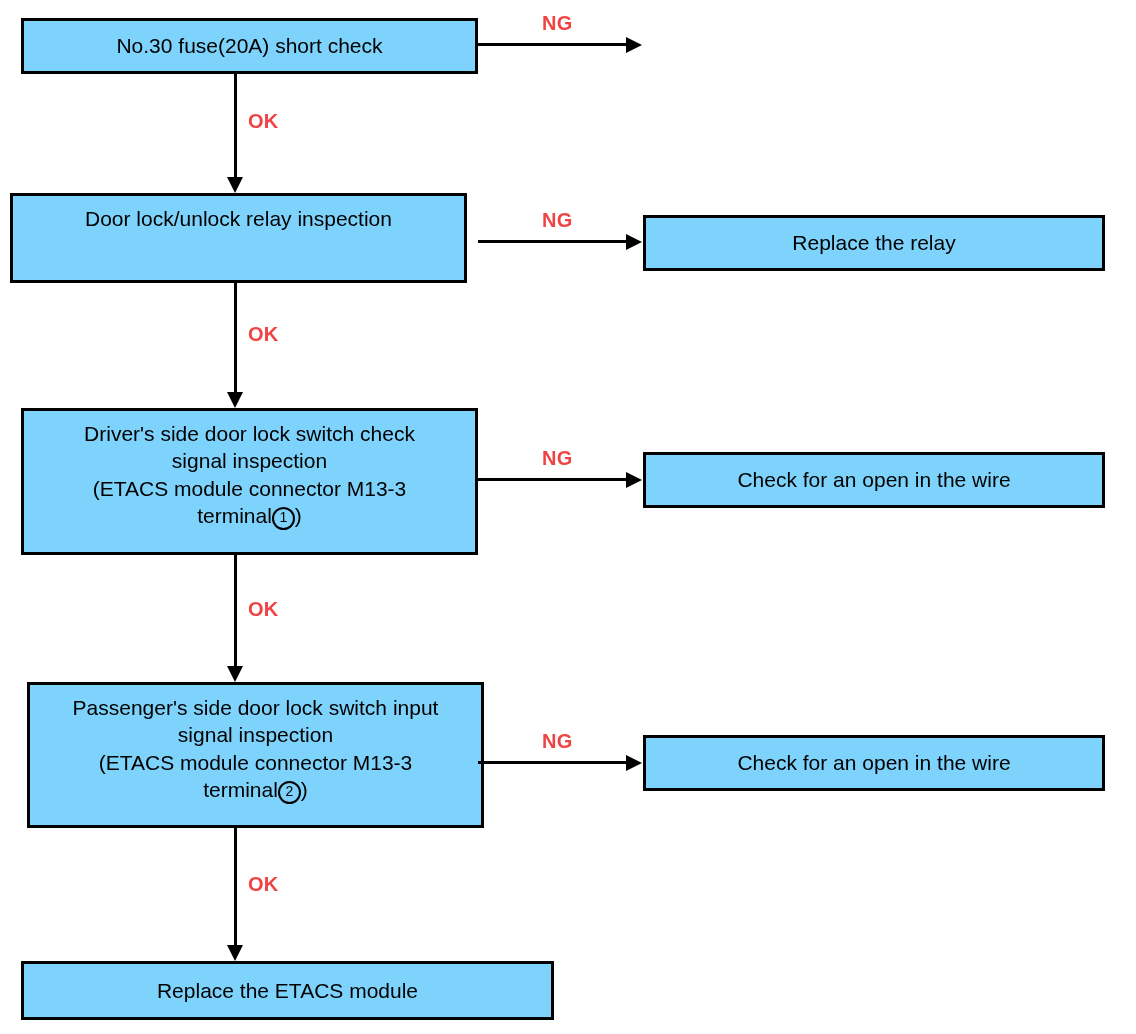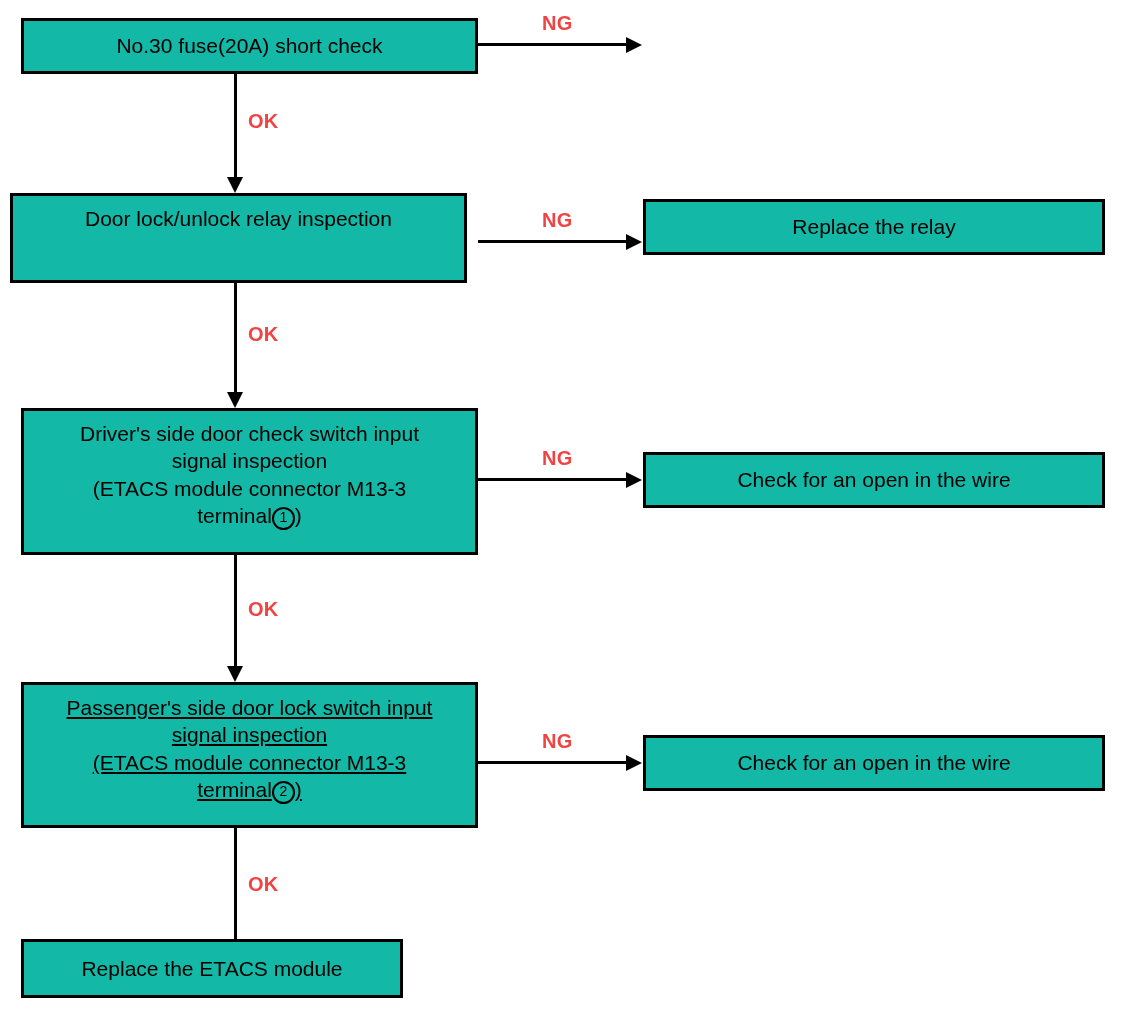--- a/index.html
+++ b/index.html
@@ -12,21 +12,21 @@
     width: 1136px;
     height: 1034px;
     background: #ffffff;
     font-family: "Liberation Sans", sans-serif;
     overflow: hidden;
   }
   .node {
     position: absolute;
     box-sizing: border-box;
     border: 3px solid #000000;
-    background: #14b8a6;
+    background: #7dd3fc;
     display: flex;
     justify-content: center;
     color: #000000;
     font-size: 21px;
     line-height: 1.30;
     text-align: center;
   }
   .node .label {
     display: block;
     white-space: pre-line;
@@ -97,57 +97,57 @@
   <div class="edge-label" style="left:248px; top:110px;">OK</div>
 
   <div class="node vt" style="left:10px; top:193px; width:457px; height:90px;">
     <span class="label">Door lock/unlock relay inspection</span>
   </div>
 
   <div class="line-h" style="left:478px; top:240px; width:148px;"></div>
   <div class="arrow-right" style="left:626px; top:234px;"></div>
   <div class="edge-label" style="left:542px; top:209px;">NG</div>
 
-  <div class="node vc" style="left:643px; top:199px; width:462px; height:56px;">
+  <div class="node vc" style="left:643px; top:215px; width:462px; height:56px;">
     <span class="label">Replace the relay</span>
   </div>
 
   <div class="line-v" style="left:234px; top:283px; height:109px;"></div>
   <div class="arrow-down" style="left:227px; top:392px;"></div>
   <div class="edge-label" style="left:248px; top:323px;">OK</div>
 
   <div class="node vt" style="left:21px; top:408px; width:457px; height:147px;">
-    <span class="label"><span>Driver's side door check switch input</span><br><span>signal inspection</span><br><span>(ETACS module connector M13-3</span><br><span>terminal</span><span class="circled">1</span><span>)</span></span>
+    <span class="label"><span>Driver's side door lock switch check</span><br><span>signal inspection</span><br><span>(ETACS module connector M13-3</span><br><span>terminal</span><span class="circled">1</span><span>)</span></span>
   </div>
 
   <div class="line-h" style="left:478px; top:478px; width:148px;"></div>
   <div class="arrow-right" style="left:626px; top:472px;"></div>
   <div class="edge-label" style="left:542px; top:447px;">NG</div>
 
   <div class="node vc" style="left:643px; top:452px; width:462px; height:56px;">
     <span class="label">Check for an open in the wire</span>
   </div>
 
   <div class="line-v" style="left:234px; top:555px; height:111px;"></div>
   <div class="arrow-down" style="left:227px; top:666px;"></div>
   <div class="edge-label" style="left:248px; top:598px;">OK</div>
 
-  <div class="node vt" style="left:21px; top:682px; width:457px; height:146px;text-decoration:underline;">
+  <div class="node vt" style="left:27px; top:682px; width:457px; height:146px;">
     <span class="label"><span>Passenger's side door lock switch input</span><br><span>signal inspection</span><br><span>(ETACS module connector M13-3</span><br><span>terminal</span><span class="circled">2</span><span>)</span></span>
   </div>
 
   <div class="line-h" style="left:478px; top:761px; width:148px;"></div>
   <div class="arrow-right" style="left:626px; top:755px;"></div>
   <div class="edge-label" style="left:542px; top:730px;">NG</div>
 
   <div class="node vc" style="left:643px; top:735px; width:462px; height:56px;">
     <span class="label">Check for an open in the wire</span>
   </div>
 
   <div class="line-v" style="left:234px; top:828px; height:117px;"></div>
   <div class="arrow-down" style="left:227px; top:945px;"></div>
   <div class="edge-label" style="left:248px; top:873px;">OK</div>
 
-  <div class="node vc" style="left:21px; top:939px; width:382px; height:59px;justify-content:center;">
+  <div class="node vc" style="left:21px; top:961px; width:533px; height:59px;justify-content:center;">
     <span class="label">Replace the ETACS module</span>
   </div>
 
 </div>
 
 </body></html>

